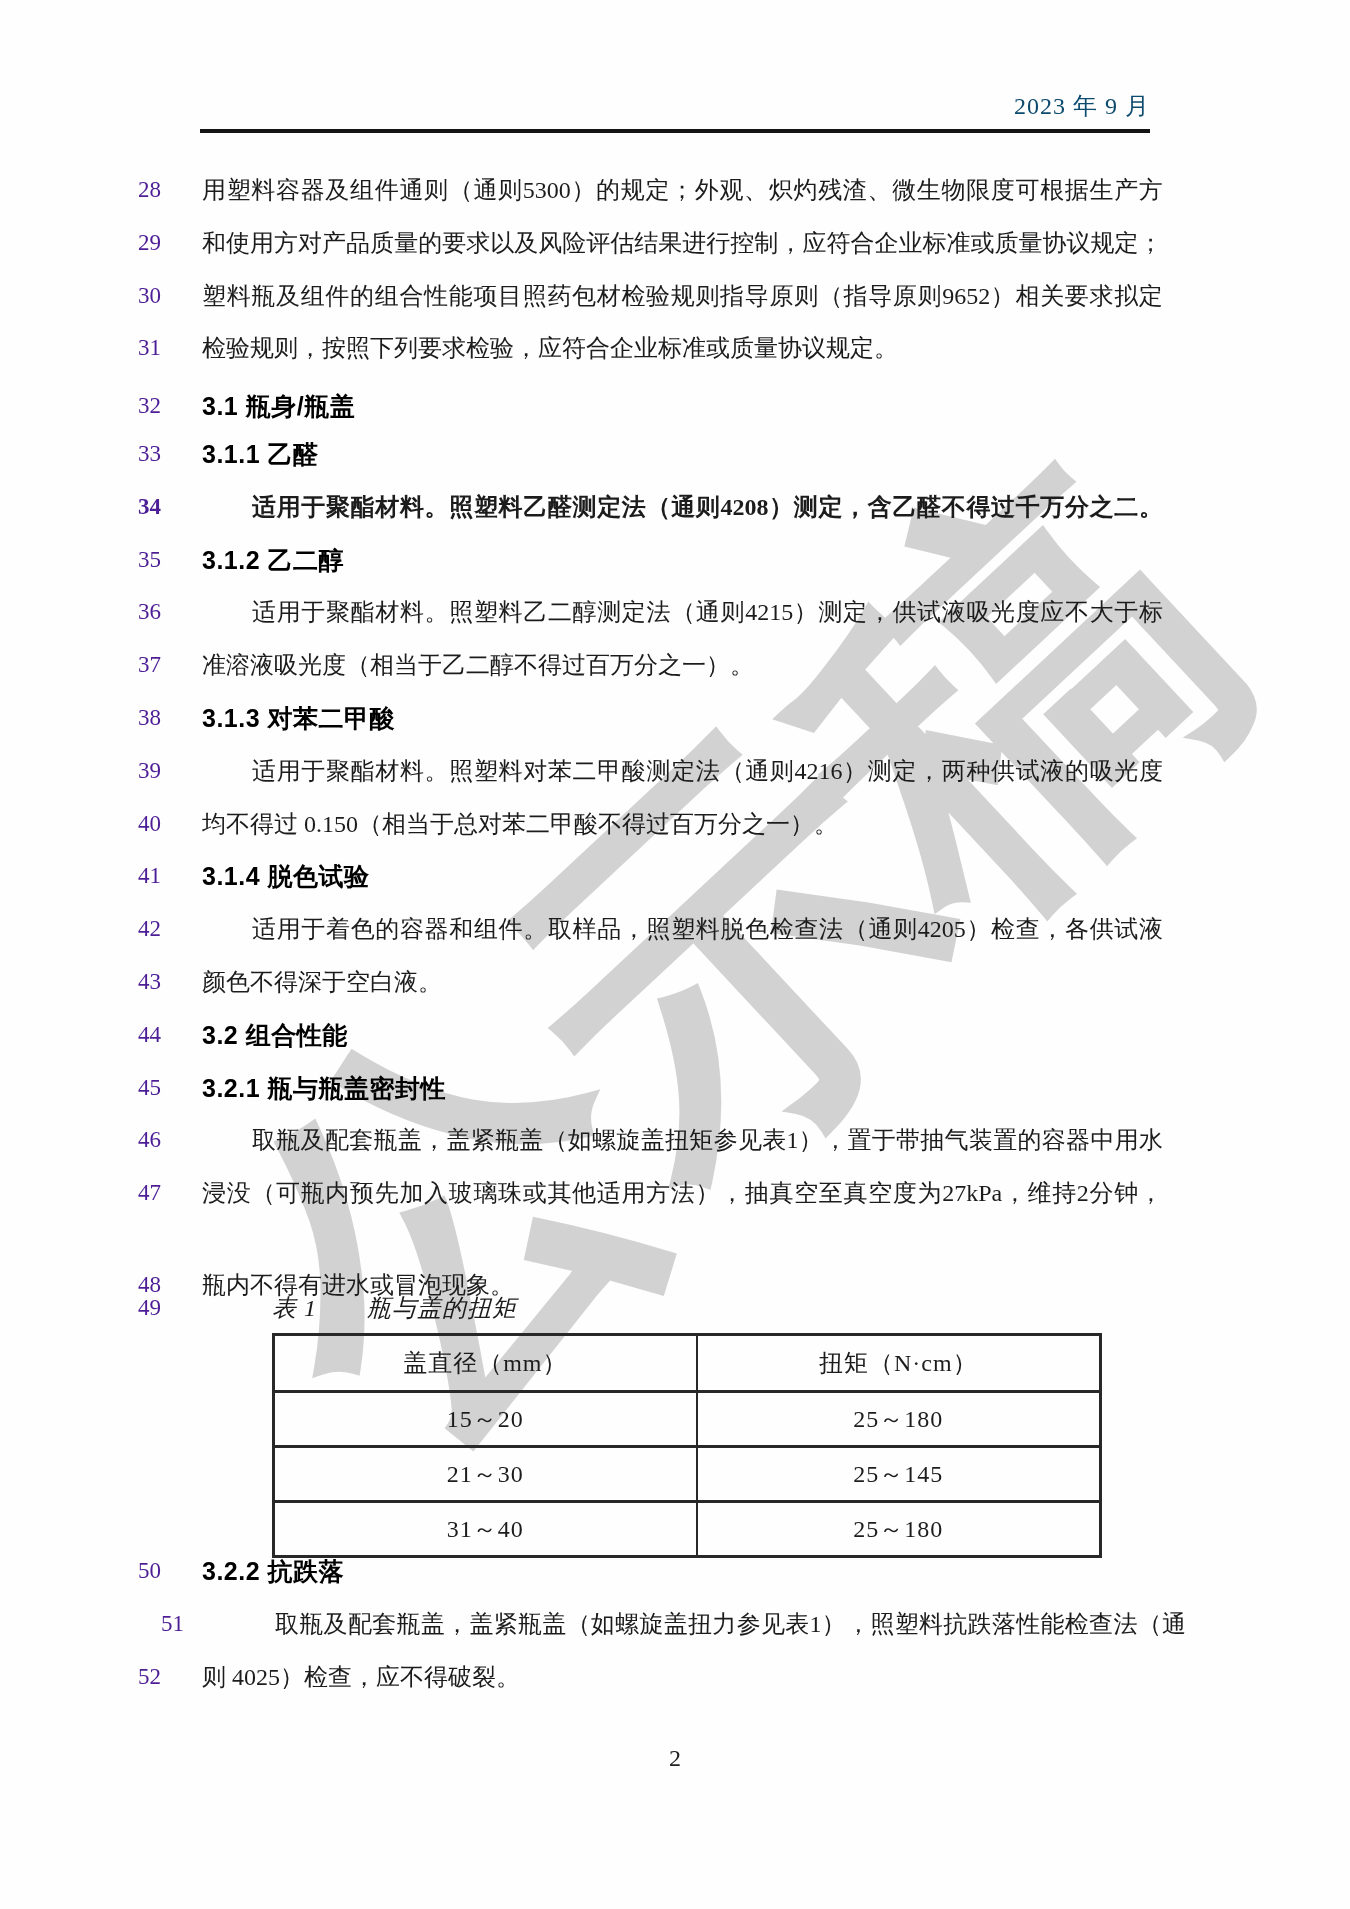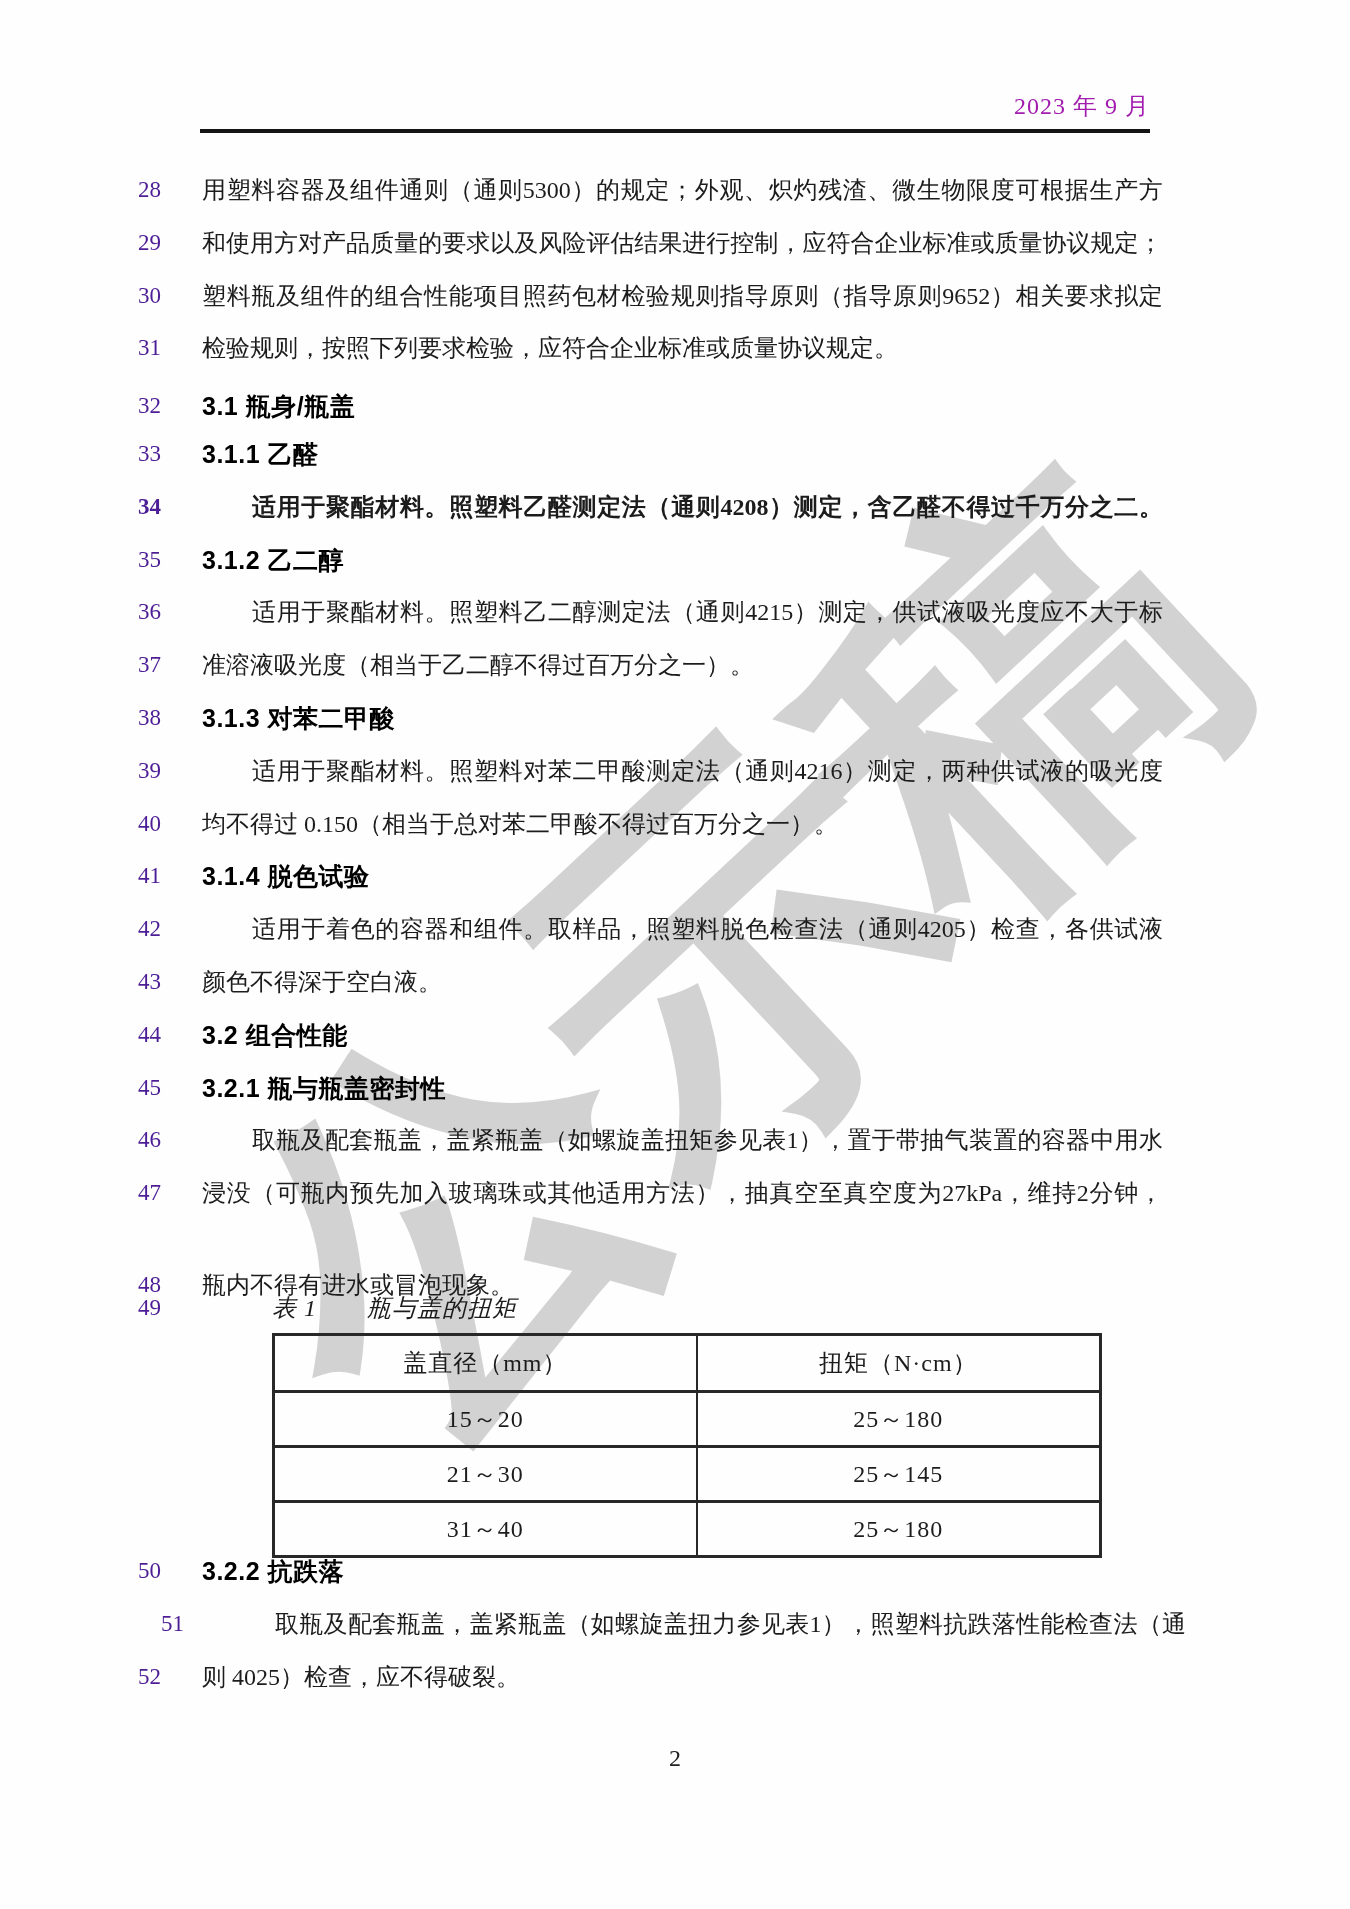--- a/index.html
+++ b/index.html
@@ -24,21 +24,21 @@
     color:#a8a8a8;
     opacity:.5;
     white-space:nowrap;
     z-index:0;
     user-select:none;
   }
   .content{position:absolute;inset:0;z-index:1;}
   
   .header-date{
     position:absolute;top:90px;right:200px;
-    font-size:24px;letter-spacing:1px;color:#a21caf;
+    font-size:24px;letter-spacing:1px;color:#0c4a6e;
   }
   .header-rule{
     position:absolute;left:200px;top:129px;width:950px;height:4px;
     background:#141414;
   }
   
   .line-row{position:absolute;left:0;width:100%;height:54px;}
   .lineno{
     position:absolute;left:138px;top:0;width:50px;height:54px;
     line-height:54px;font-size:23px;color:#4c1d95;

